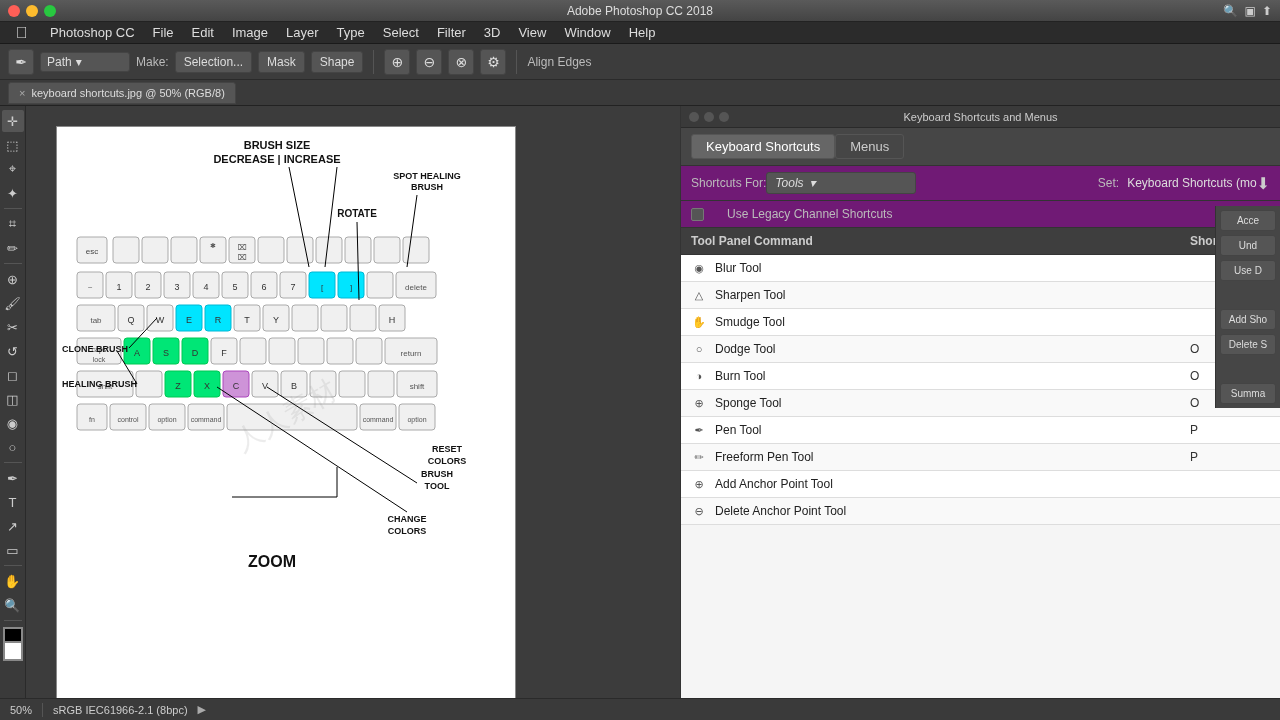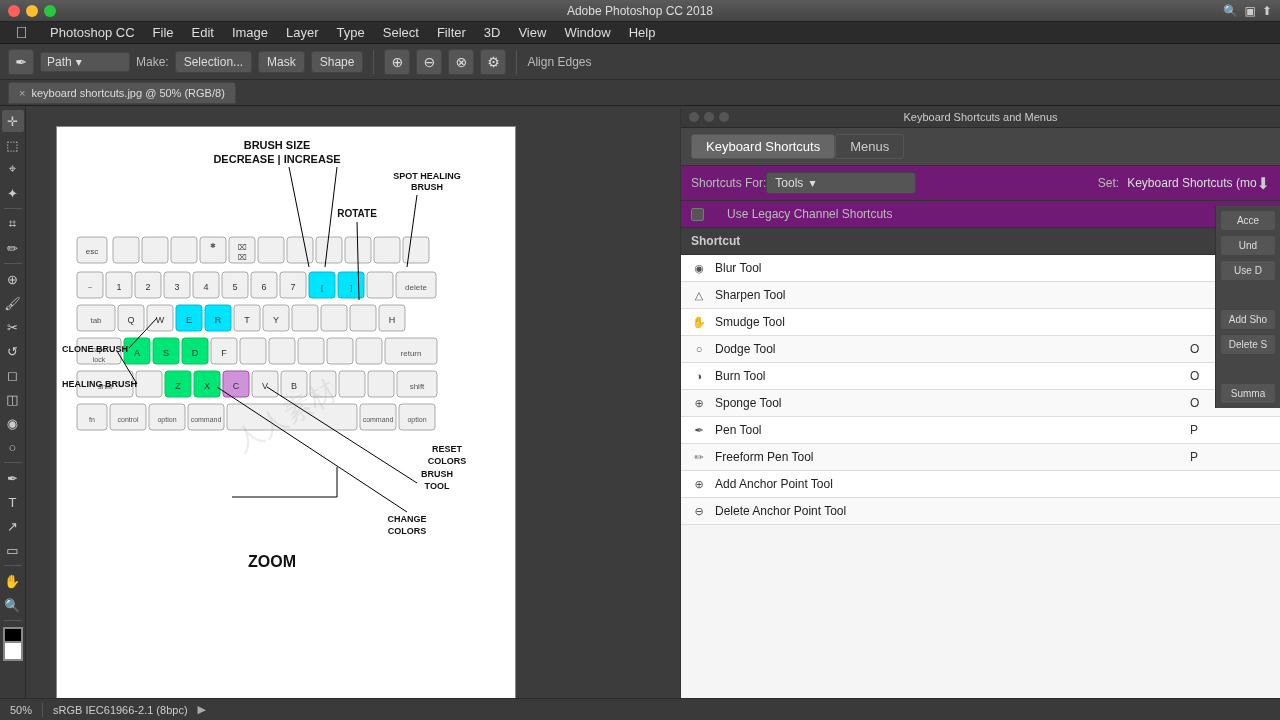--- a/index.html
+++ b/index.html
@@ -263,20 +263,21 @@
     .ks-dropdown {
       display: flex;
       align-items: center;
       background: #555;
       border: 1px solid #444;
       border-radius: 3px;
       padding: 3px 8px;
       gap: 6px;
       cursor: pointer;
       min-width: 150px;
+      font-style: italic;
     }
     .ks-dropdown span { color: #ddd; font-size: 12px; }
     .ks-set-label { color: #bbb; font-size: 12px; margin-left: auto; }
     .ks-set-value { color: #ddd; font-size: 12px; margin-left: 8px; }
     .ks-checkbox-row {
       display: flex;
       align-items: flex-end;
       padding: 6px 10px;
       gap: 23px;
       border-bottom: 1px solid #333;
@@ -679,20 +680,21 @@
       <span class="ks-set-value">Keyboard Shortcuts (mo</span>
       <span style="font-size:16px;color:#ccc;cursor:pointer;">⬇</span>
     </div>
 
     <div class="ks-checkbox-row">
       <div class="ks-checkbox"></div>
       <span class="ks-checkbox-label">Use Legacy Channel Shortcuts</span>
     </div>
 
     <div class="ks-table-header">
+      <div class="ks-col-command">Tool Panel Command</div>
       <div class="ks-col-shortcut">Shortcut</div>
     </div>
 
     <div class="ks-table-body" id="ks-table">
     <div class="ks-row">
       <div class="ks-row-icon">◉</div>
       <div class="ks-row-name">Blur Tool</div>
       <div class="ks-row-shortcut"></div>
     </div>
         <div class="ks-row">

